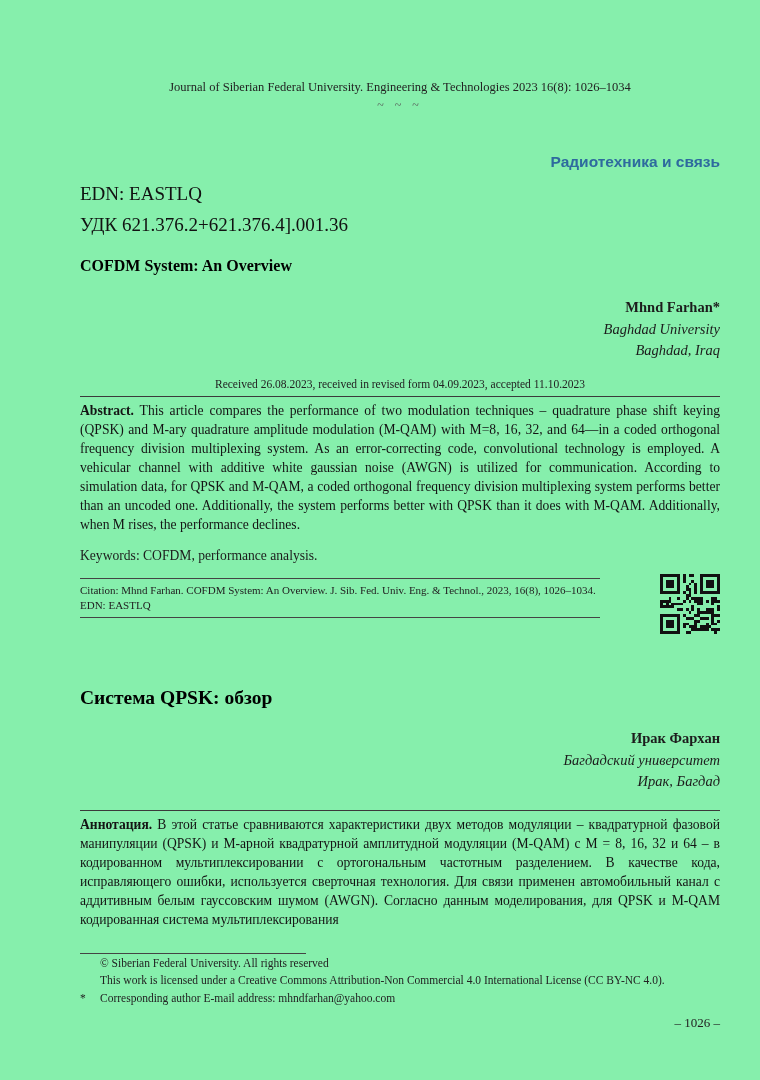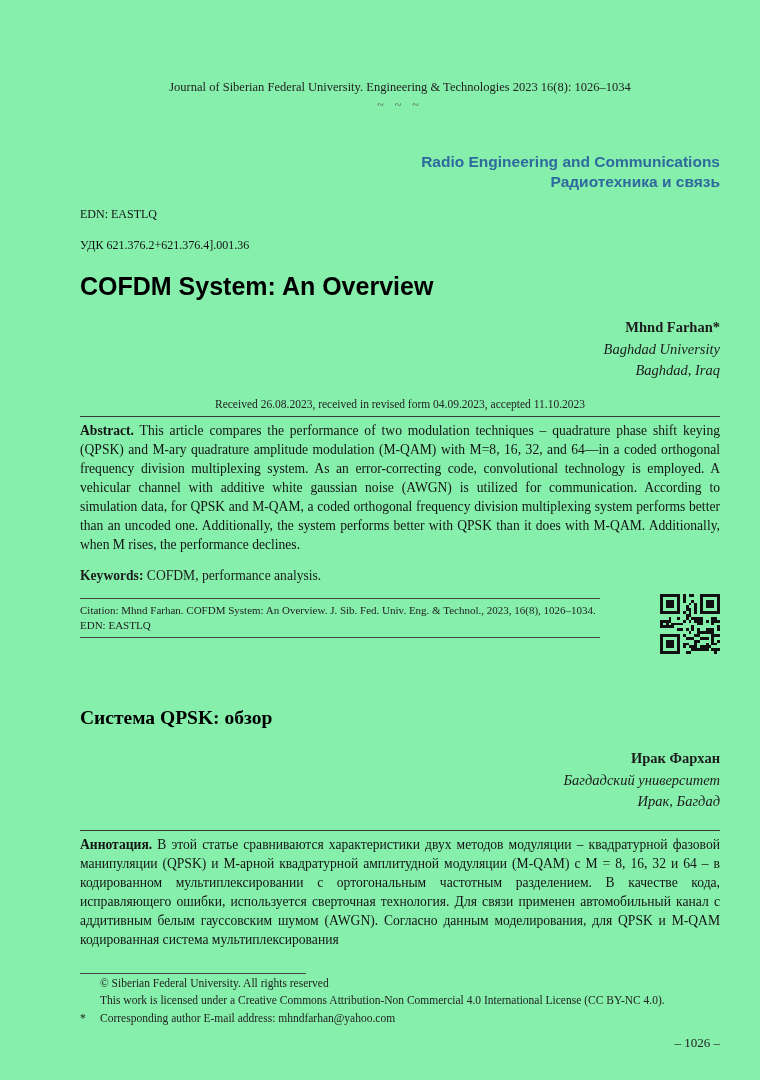--- a/index.html
+++ b/index.html
@@ -19,37 +19,37 @@
   }
   .tildes{
     text-align:center;font-size:12px;line-height:14px;color:#555;
     margin-top:3px;letter-spacing:4px;
   }
   .section-titles{
     margin-top:40px;text-align:right;
     font-family:"Liberation Sans", sans-serif;
     font-weight:bold;font-size:15.5px;line-height:20px;
   }
-  .meta-line{font-size:12px;line-height:16px;margin-top:14px;color:#111;}
+  .meta-line{font-size:19px;line-height:16px;margin-top:14px;color:#111;}
   .meta-line.udk{margin-top:15px;}
   .article-title{
-    margin:21px 0 0 0;font-size:25px;line-height:24px;font-weight:bold;color:#000;
-    font-family:Liberation Sans, sans-serif;
+    margin:21px 0 0 0;font-size:16px;line-height:24px;font-weight:bold;color:#000;
+    font-family:Liberation Serif, serif;
   }
   .author-block{margin-top:19px;text-align:right;font-size:14.5px;line-height:21.5px;}
   .author-name{font-weight:bold;}
   .affil{font-style:italic;}
   .received{margin-top:15px;text-align:center;font-size:11.5px;line-height:14px;color:#222;}
   .rule{border:none;border-top:1.6px solid #3a3a3a;margin:5px 0 0 0;}
   .para{
     margin-top:4px;font-size:13.6px;line-height:19px;text-align:justify;color:#141414;
   }
   .para .lbl{font-weight:bold;}
   .keywords{margin-top:9px;font-size:13.6px;line-height:18px;}
-  .keywords .lbl{font-weight:bold;}
+  .keywords .lbl{font-weight:normal;}
   .citation-wrap{position:relative;margin-top:13px;min-height:62px;}
   .citation-text{
     width:520px;box-sizing:border-box;
     border-top:1.4px solid #444;border-bottom:1.4px solid #444;
     padding:4px 0 5px 0;
     font-size:11px;line-height:14.5px;color:#222;text-align:left;
   }
   .qr{position:absolute;right:0;top:-4px;width:60px;height:60px;}
   .ru-title{
     margin:46px 0 0 0;font-size:19.5px;line-height:24px;font-weight:bold;color:#000;
@@ -66,21 +66,20 @@
 </style>
 </head>
 <body>
 
 <div class="page">
 
   <div class="running-head">Journal of Siberian Federal University. Engineering &amp; Technologies 2023 16(8): 1026–1034</div>
   <div class="tildes">~ ~ ~</div>
 
   <div class="section-titles">
-    <div style="color: rgb(46, 106, 158);">Radio Engineering and Communications</div>
     <div style="color: rgb(46, 106, 158);">Радиотехника и связь</div>
   </div>
 
   <div class="meta-line">EDN: EASTLQ</div>
   <div class="meta-line udk">УДК 621.376.2+621.376.4].001.36</div>
 
   <h1 class="article-title">COFDM System: An Overview</h1>
 
   <div class="author-block">
     <div class="author-name">Mhnd Farhan*</div>

